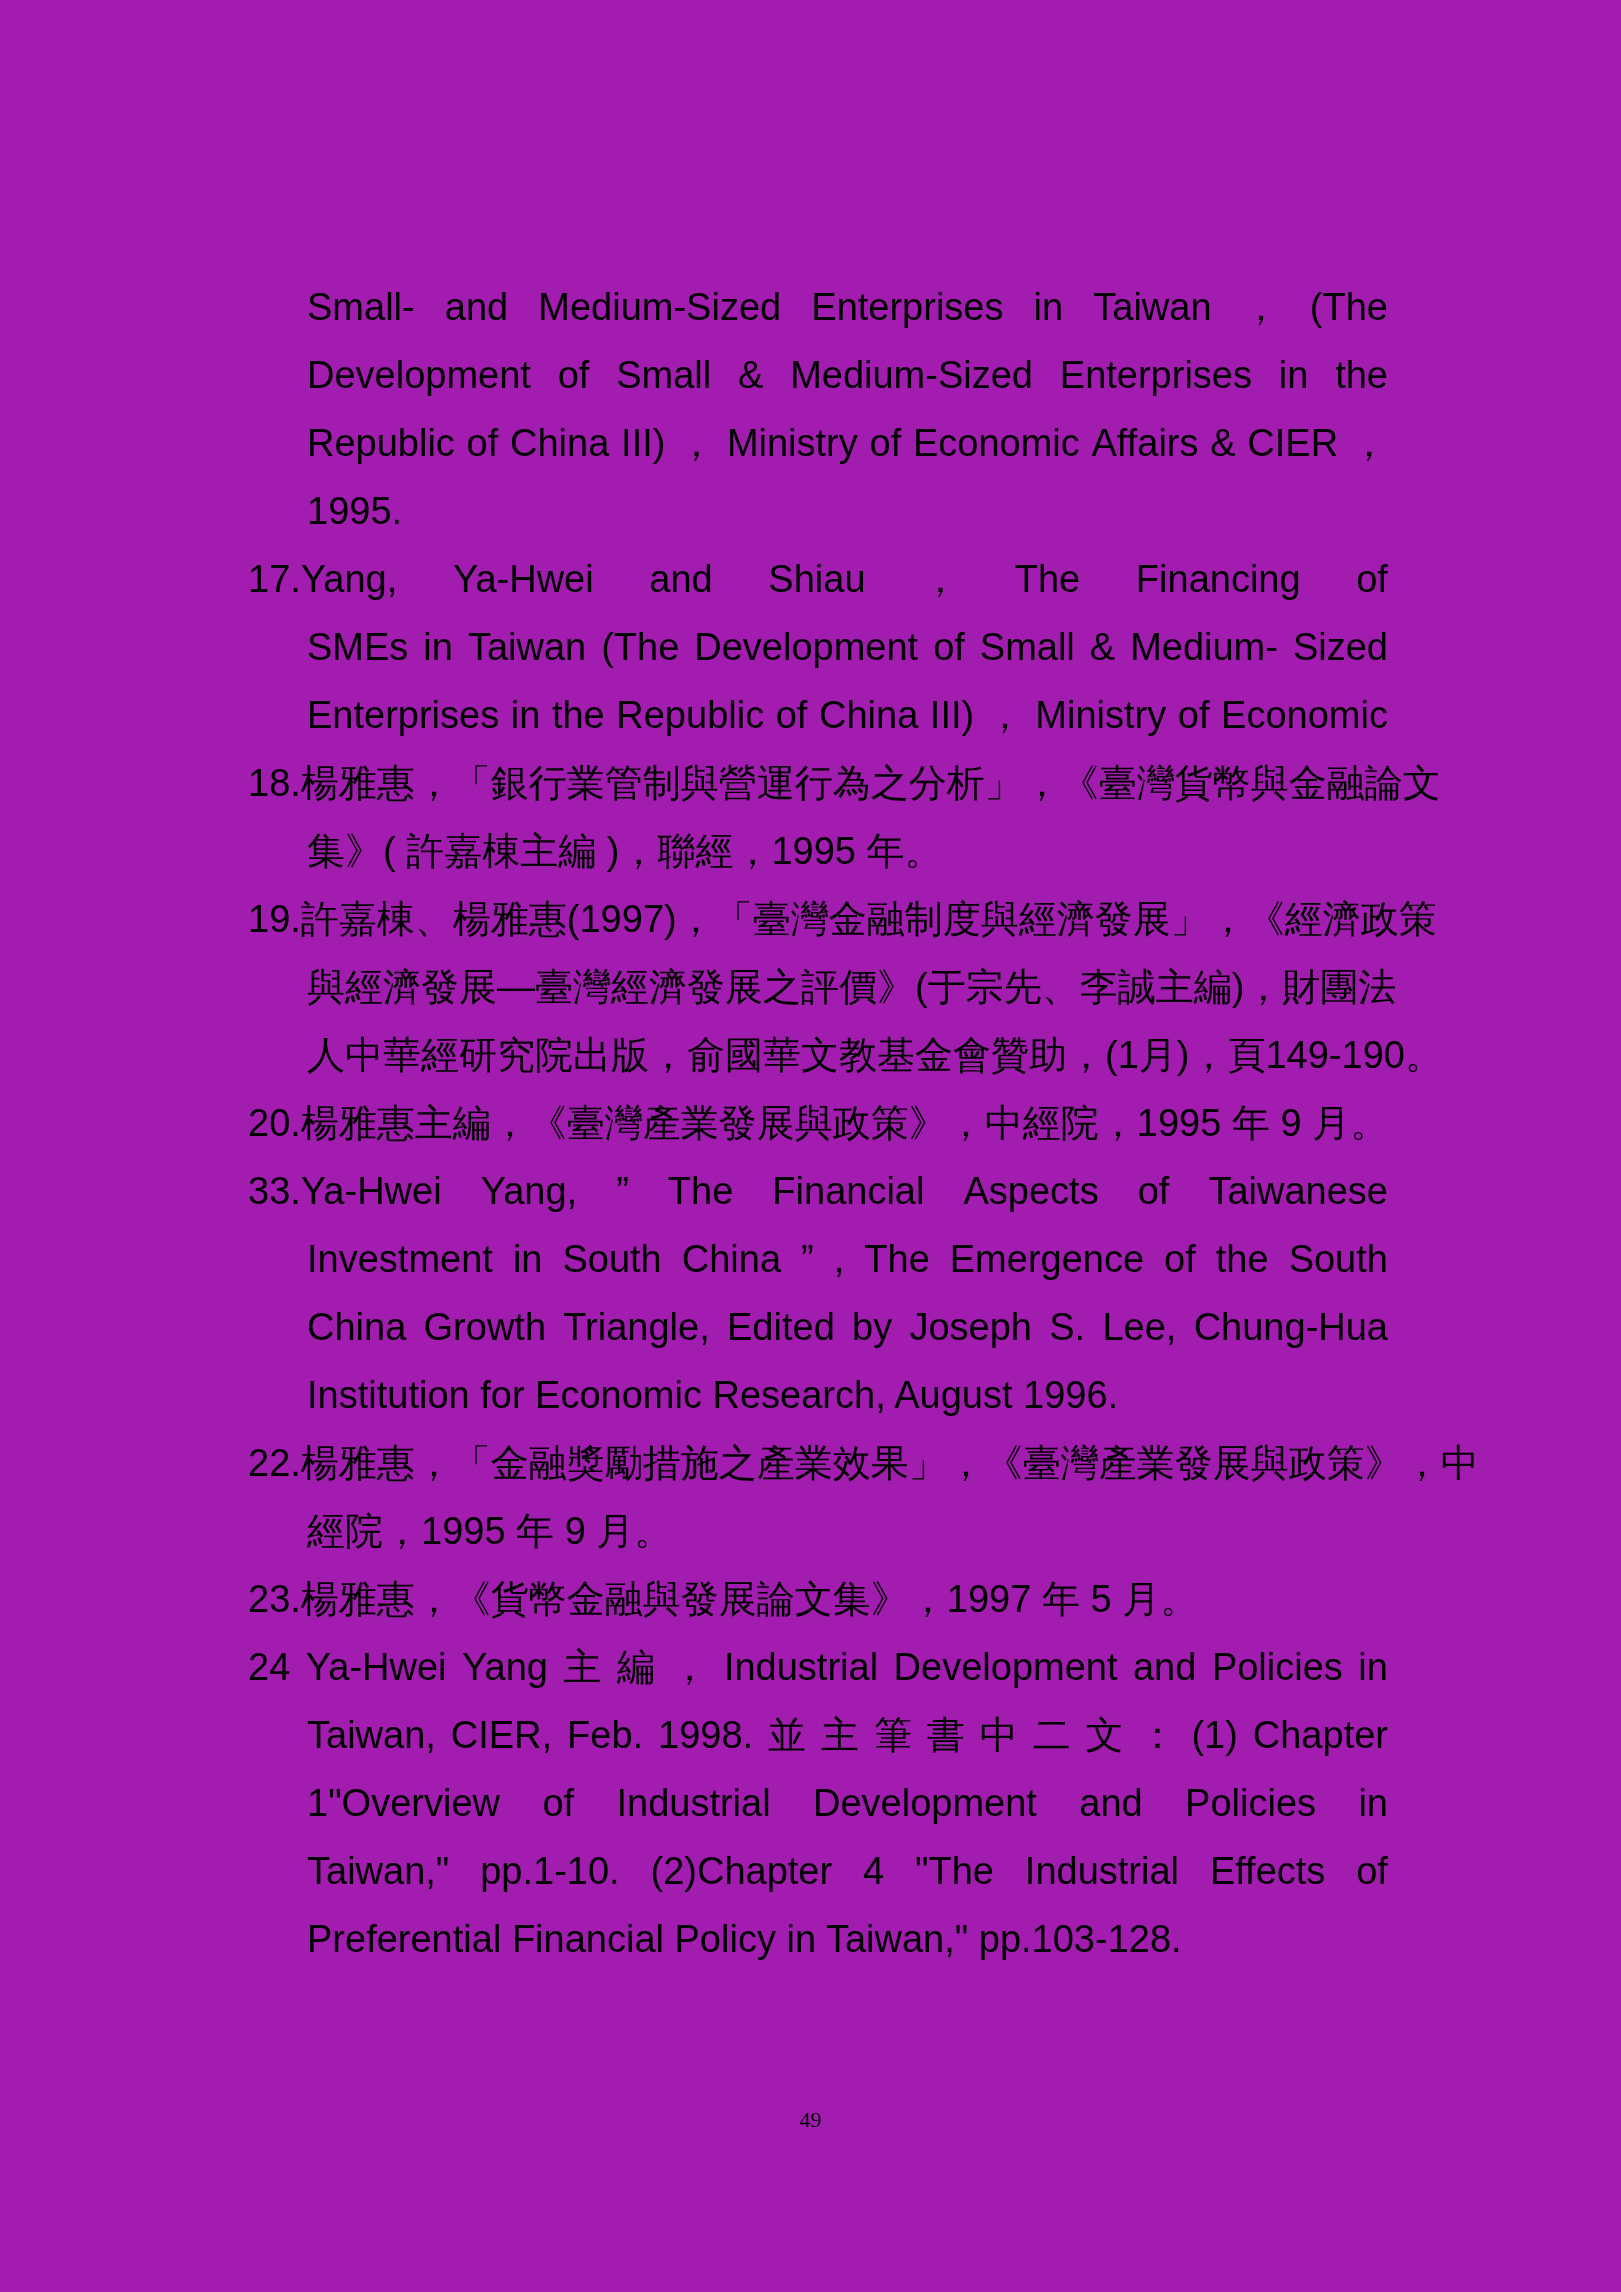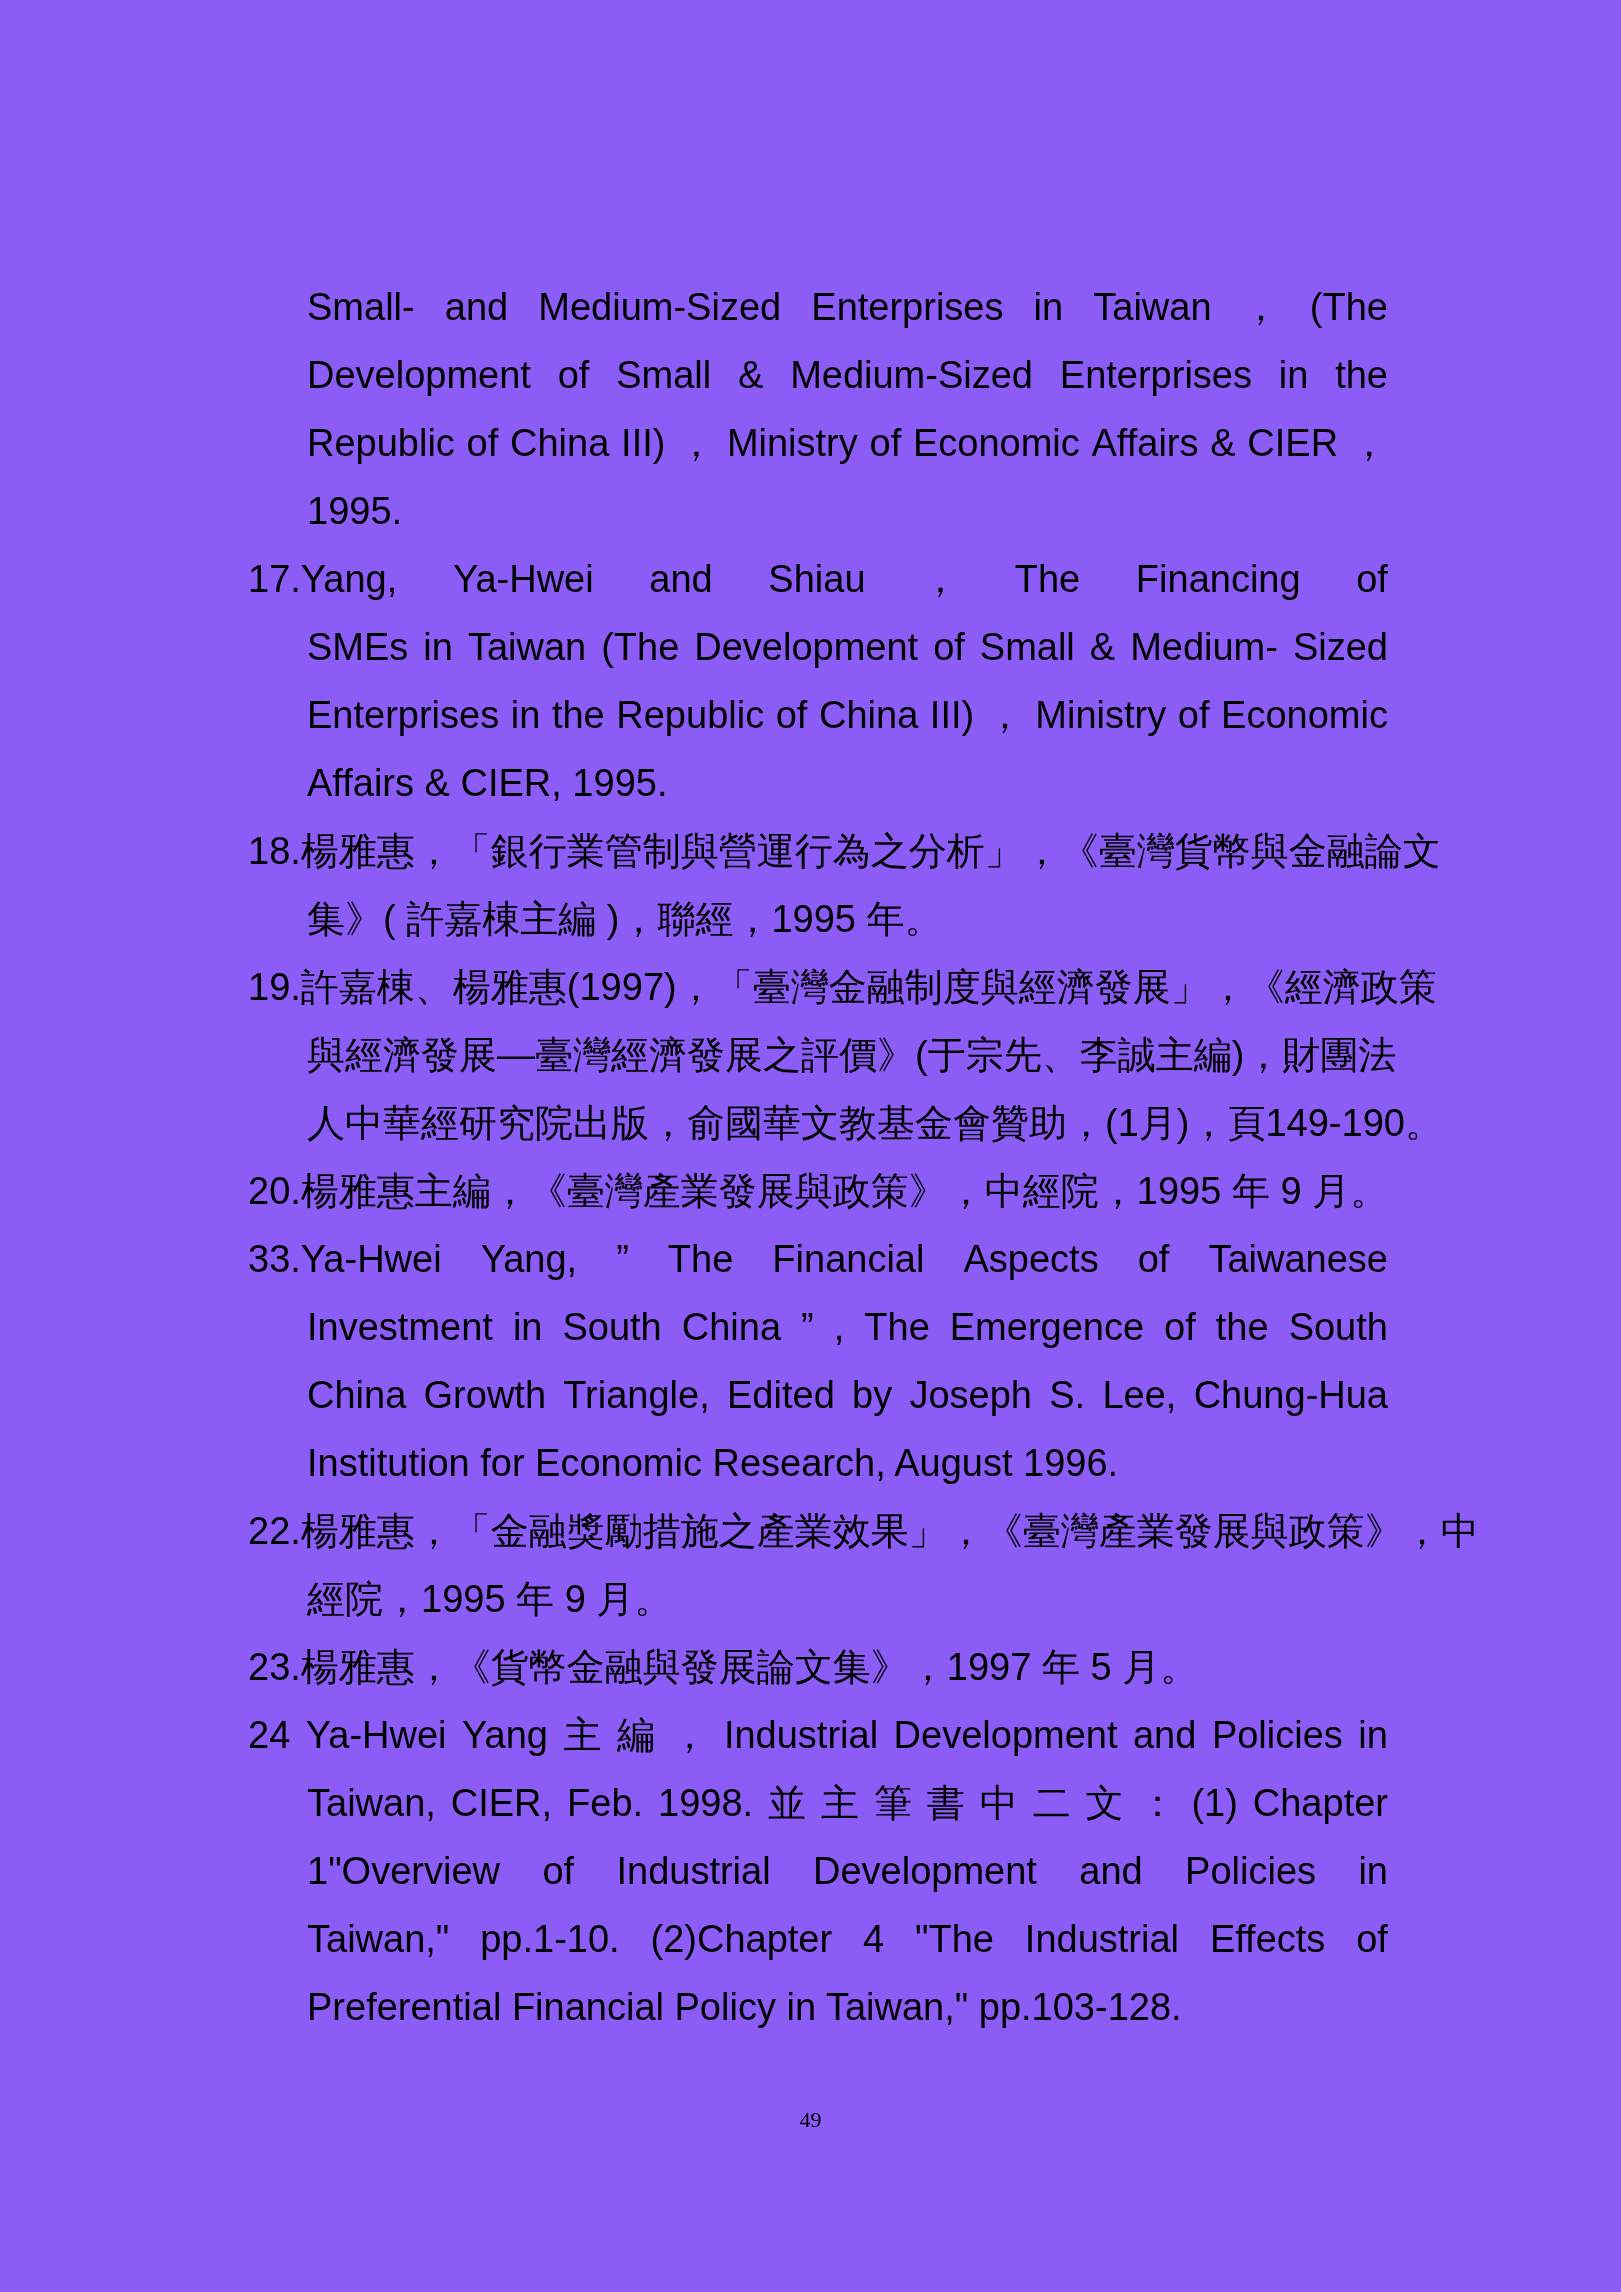--- a/index.html
+++ b/index.html
@@ -4,21 +4,21 @@
 <style>
   html, body {
     margin: 0;
     padding: 0;
     background: #ffffff;
   }
   .page {
     position: relative;
     width: 1621px;
     height: 2293px;
-    background: #8b5cf6;
+    background: #a21caf;
     color: #000000;
     font-family: "Liberation Sans", sans-serif;
     overflow: hidden;
   }
   .ref-list {
     position: absolute;
     left: 248px;
     top: 273px;
     width: 1140px;
   }
@@ -127,21 +127,20 @@
           <span>the</span>
           <span>Republic</span>
           <span>of</span>
           <span>China</span>
           <span>III)</span>
           <span>，</span>
           <span>Ministry</span>
           <span>of</span>
           <span>Economic</span>
         </div>
-        <div class="ref-line plain cont">Affairs &amp; CIER, 1995.</div>
       </div>
       <div class="ref-item">
         <div class="ref-line just">
           <span>18.</span>
           <span>楊</span>
           <span>雅</span>
           <span>惠</span>
           <span>，</span>
           <span>「</span>
           <span>銀</span>

